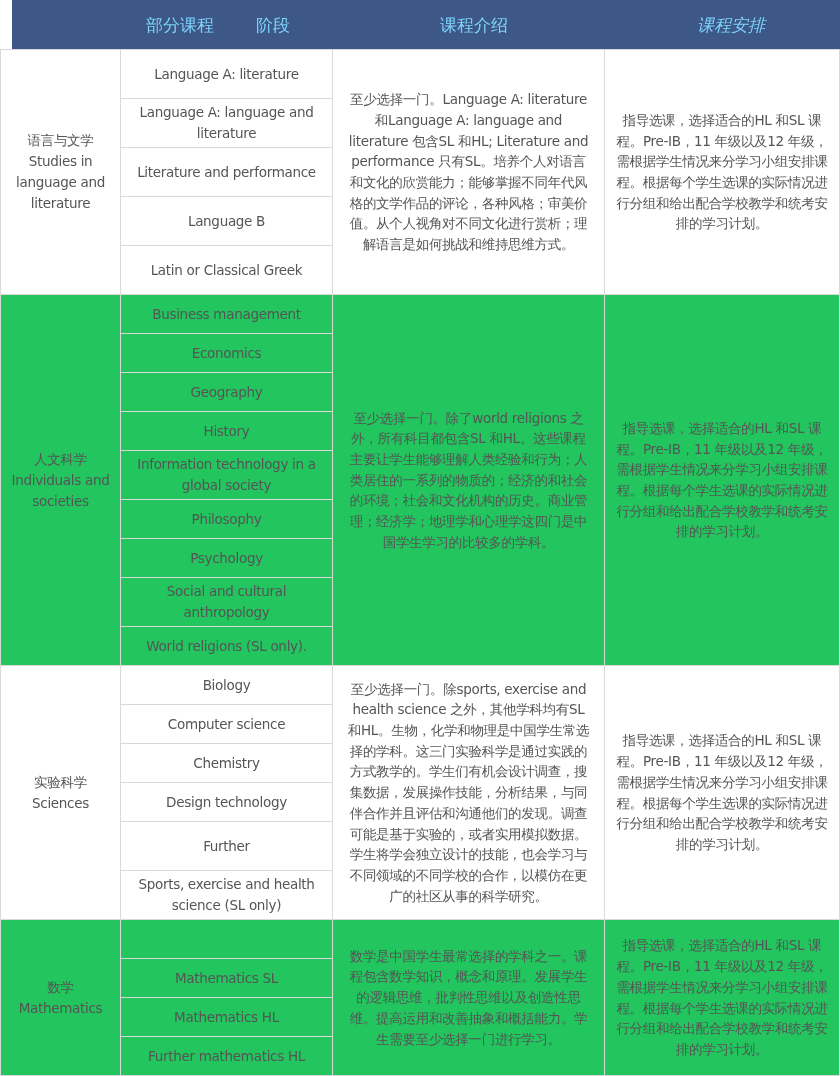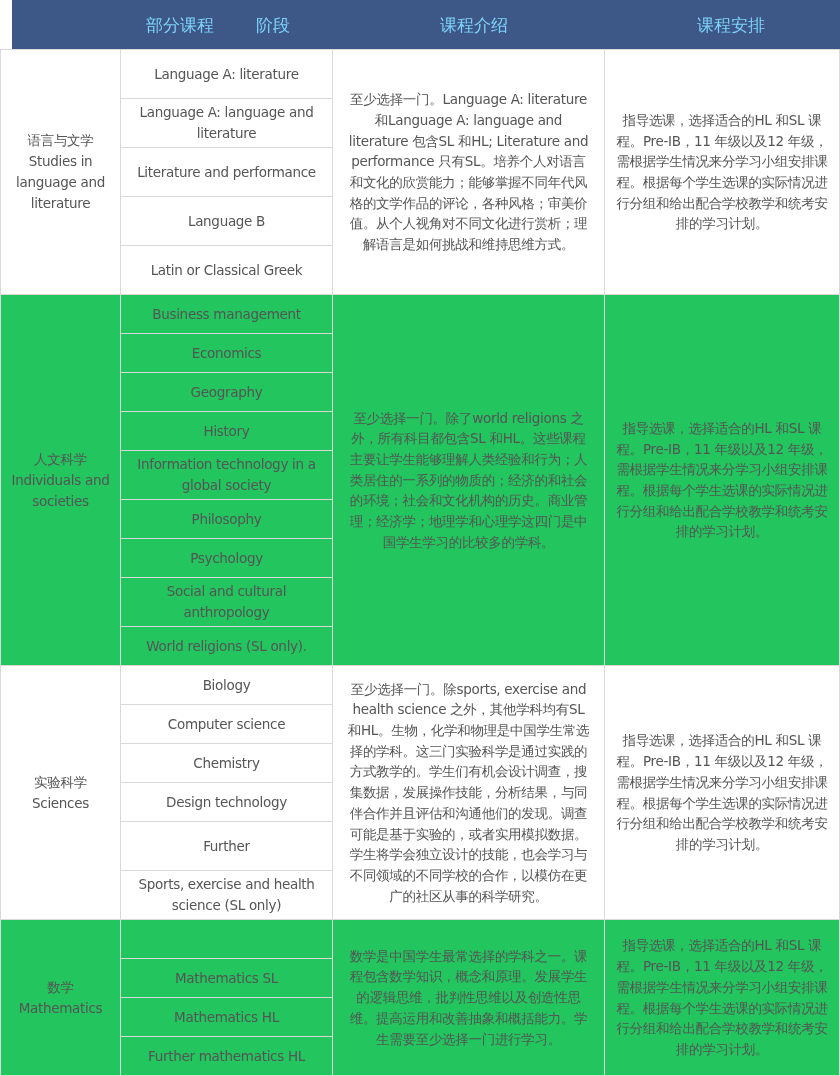--- a/index.html
+++ b/index.html
@@ -27,21 +27,21 @@
   .col3 { width: 272px; }
   .col4 { width: 235px; }
 </style>
 </head>
 <body>
 
 <div class="header">
   <span style="left:134px;">部分课程</span>
   <span style="left:244px;">阶段</span>
   <span style="left:428px;">课程介绍</span>
-  <span style="left:685px;">课程安排</span>
+  <span style="left:685px;font-style:italic;">课程安排</span>
 </div>
 
 <table class="curr">
   <colgroup>
     <col class="col1">
       <col class="col2">
       <col class="col3">
       <col class="col4">
   </colgroup>
   <tbody>

